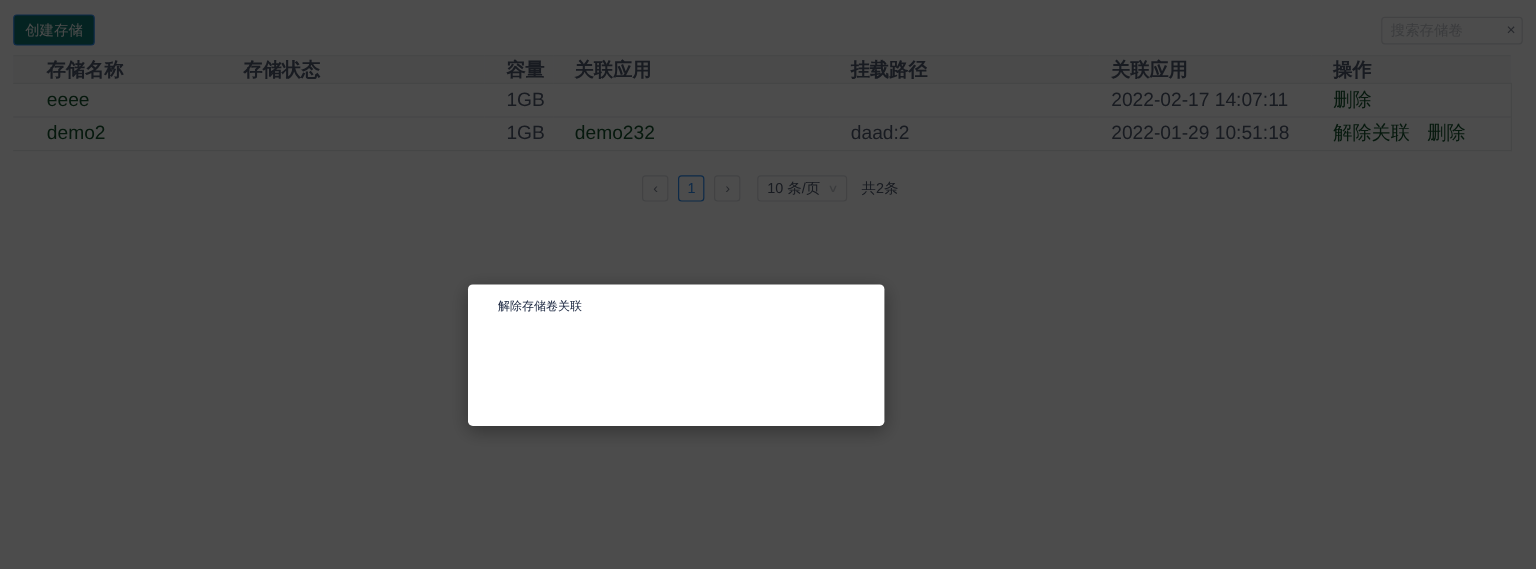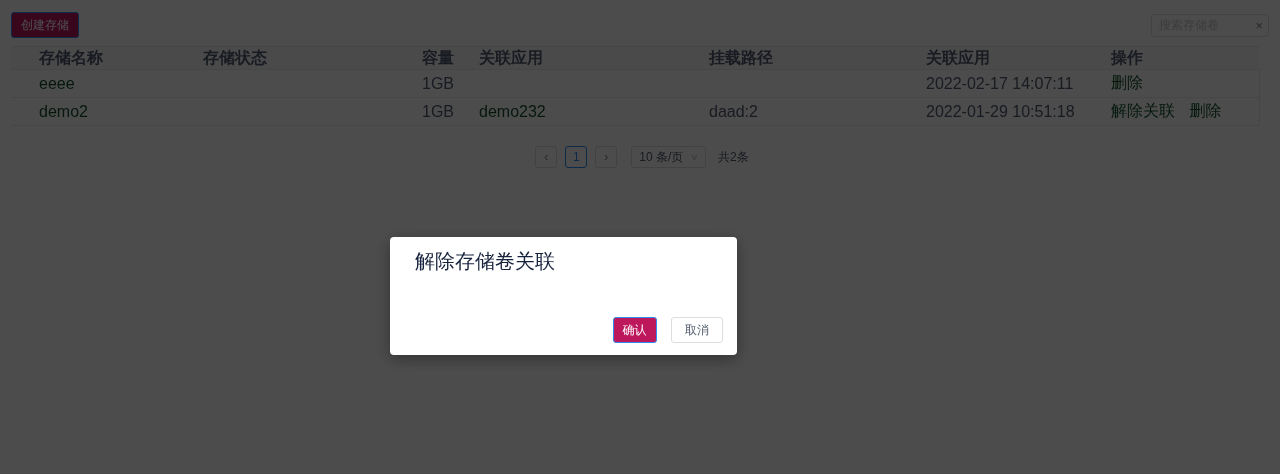--- a/index.html
+++ b/index.html
@@ -6,21 +6,21 @@
   html,body { width:1280px; height:474px; overflow:hidden; }
   body {
     font-family:"Liberation Sans","DejaVu Sans",sans-serif;
     background:#ffffff; color:#515a6e; position:relative;
   }
   .page { padding:12px 11px; }
 
   
   .toolbar { display:flex; justify-content:space-between; align-items:center; margin-bottom:8px; }
   .btn { font-size:12px; border-radius:3px; cursor:pointer; line-height:1; }
-  .btn-primary { background:#be185d; border:1px solid #2d8cf0; color:#fff; padding:6px 9px; }
+  .btn-primary { background:#0f766e; border:1px solid #2d8cf0; color:#fff; padding:6px 9px; }
   .btn-default { background:#fff; border:1px solid #dcdee2; color:#515a6e; padding:6px 13px; }
   .search-box { position:relative; width:118px; }
   .search-box input {
     width:118px; height:23px; border:1px solid #dcdee2; border-radius:3px;
     font-size:12px; padding:0 22px 0 7px; color:#515a6e; outline:none;
     font-family:inherit;
   }
   .search-box input::placeholder { color:#c5c8ce; }
   .search-clear {
     position:absolute; right:6px; top:50%; transform:translateY(-50%);
@@ -62,21 +62,21 @@
   .pg-select .chev { color:#c5c8ce; font-size:9px; margin-left:8px; transform:scaleX(1.4); }
   .pg-total { margin-left:8px; color:#515a6e; }
 
   
   .overlay { position:fixed; left:0; top:0; width:1280px; height:474px; background:rgba(0,0,0,0.70); }
   .modal {
     position:fixed; left:390px; top:237px; width:347px; height:118px;
     background:#fff; border-radius:4px; box-shadow:0 4px 16px rgba(0,0,0,.35);
     padding:11px 14px 12px 25px;
   }
-  .modal-title { font-size:20px; color:#17233d; }
+  .modal-title { font-size:10px; color:#17233d; }
   .modal-body { margin-top:17px; display:flex; align-items:center; }
   .modal-msg { font-size:12px; color:#515a6e; margin-left:12px; }
   .modal-footer { position:absolute; right:14px; bottom:12px; }
   .modal-footer .btn + .btn { margin-left:10px; }
 </style>
 </head>
 <body>
 
 <div class="page">
 
@@ -146,17 +146,13 @@
     </span>
     <span class="pg-total">共2条</span>
   </div>
 
 </div>
 
 <div class="overlay"></div>
 
 <div class="modal">
   <div class="modal-title">解除存储卷关联</div>
-  <div class="modal-footer">
-    <button class="btn btn-primary">确认</button>
-    <button class="btn btn-default">取消</button>
-  </div>
 </div>
 
 </body></html>

